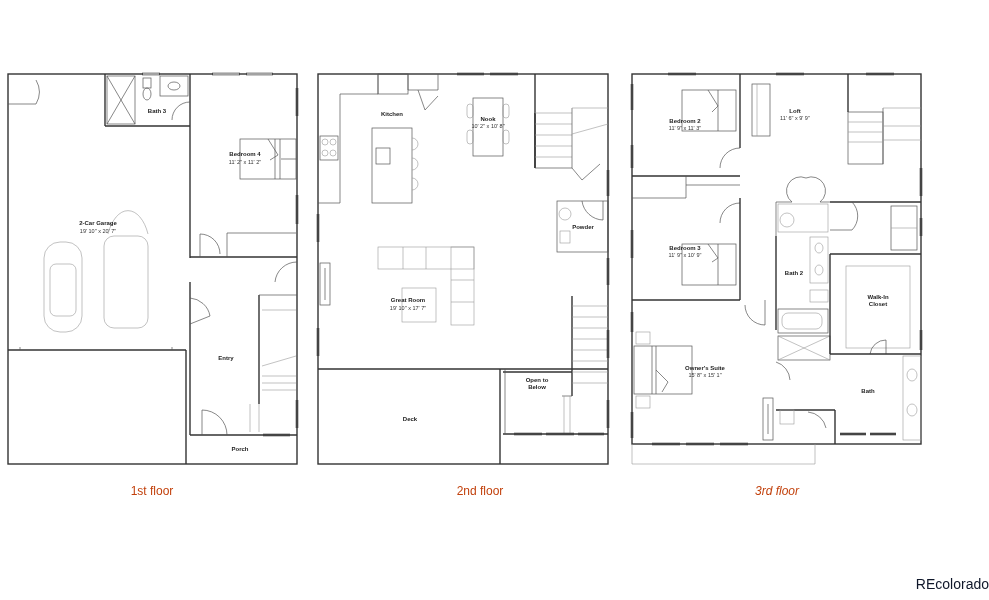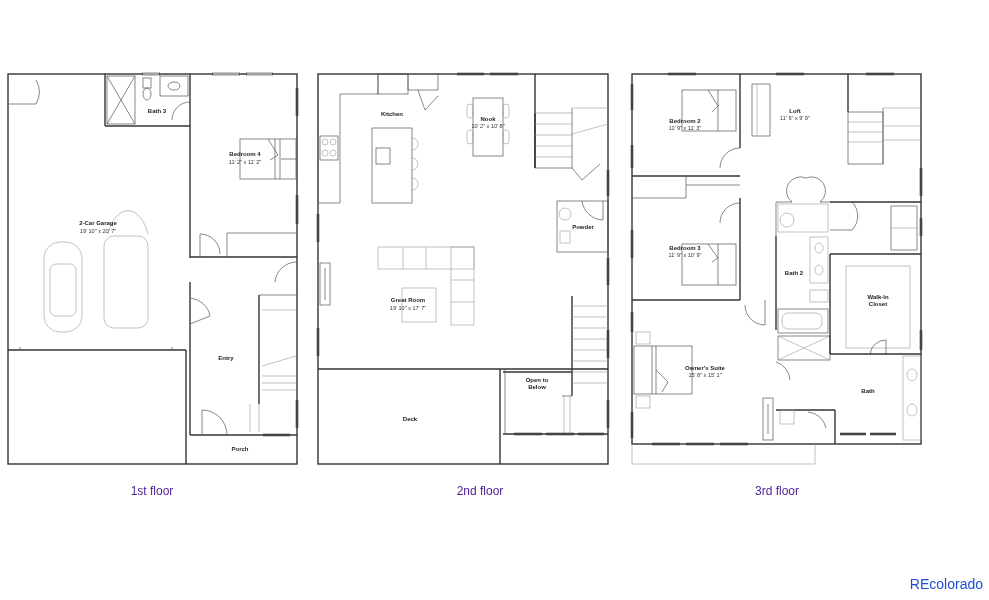--- a/index.html
+++ b/index.html
@@ -1,22 +1,22 @@
 <!DOCTYPE html>
 <html><head>
 <meta charset="utf-8">
 <style>
   html,body{margin:0;padding:0;background:#fff;}
   body{width:989px;height:600px;position:relative;overflow:hidden;font-family:"Liberation Sans",sans-serif;}
   .plan{position:absolute;top:0;left:0;}
   svg text{font-family:"Liberation Sans",sans-serif;}
   .room-name{font-size:6px;font-weight:bold;fill:#222;text-anchor:middle;}
   .room-dim{font-size:5.5px;fill:#333;text-anchor:middle;}
-  .floor-label{position:absolute;top:484px;font-size:12px;color:#4c1d95;text-align:center;width:120px;}
-  .watermark{position:absolute;right:6px;bottom:8px;font-size:14px;color:#1d4ed8;}
+  .floor-label{position:absolute;top:484px;font-size:12px;color:#c2410c;text-align:center;width:120px;}
+  .watermark{position:absolute;right:0;bottom:8px;font-size:14px;color:#0f172a;}
   .w{stroke:#333;stroke-width:1.4;fill:none;}
   .t{stroke:#555;stroke-width:0.7;fill:none;}
   .g{stroke:#999;stroke-width:0.6;fill:none;}
   .win{stroke:#444;stroke-width:2.6;}
   .winl{stroke:#fff;stroke-width:1;}
 </style>
 </head>
 <body>
 
 <svg class="plan" width="989" height="600" viewBox="0 0 989 600" xmlns="http://www.w3.org/2000/svg">
@@ -304,15 +304,15 @@
     <text class="room-name" x="878" y="299">Walk-In</text>
     <text class="room-name" x="878" y="306">Closet</text>
     <text class="room-name" x="705" y="370">Owner's Suite</text>
     <text class="room-dim" x="705" y="377">15' 8" x 15' 1"</text>
     <text class="room-name" x="868" y="393">Bath</text>
   </g>
 </svg>
 
 <div class="floor-label" style="left:92px;">1st floor</div>
 <div class="floor-label" style="left:420px;">2nd floor</div>
-<div class="floor-label" style="left:717px;">3rd floor</div>
+<div class="floor-label" style="left:717px;font-style:italic;">3rd floor</div>
 
 <div class="watermark">REcolorado</div>
 
 </body></html>

